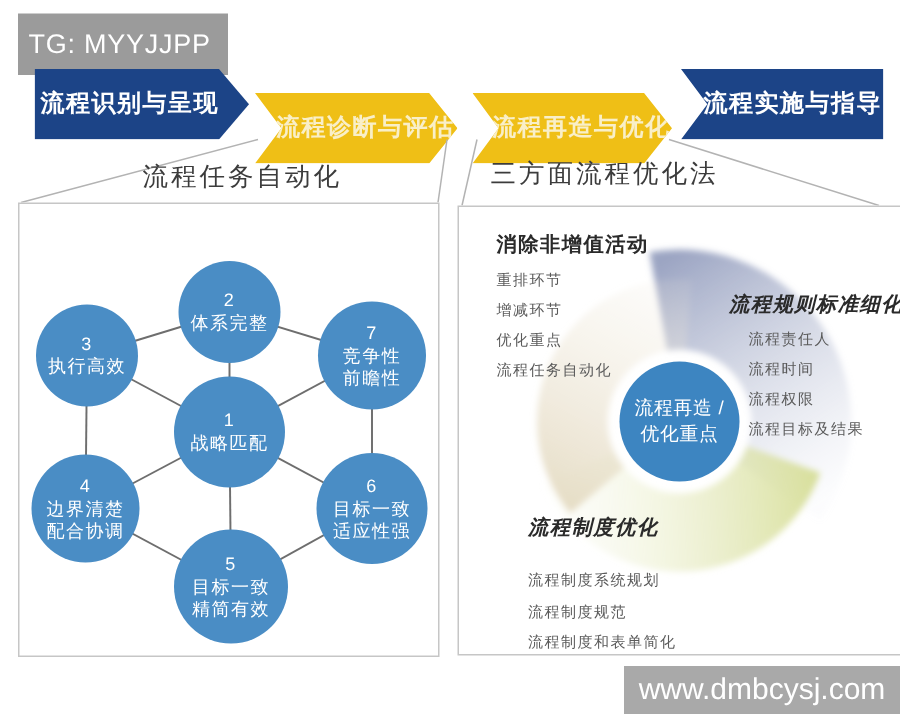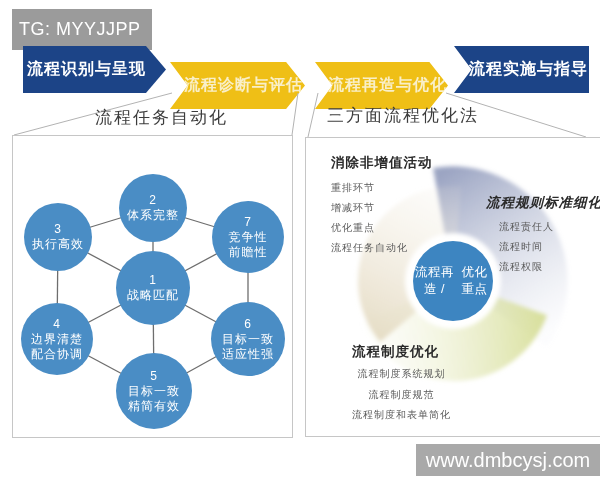--- a/index.html
+++ b/index.html
@@ -41,21 +41,21 @@
     text-align:center;font-size:12px;line-height:15px;letter-spacing:1px;
   }
   
   .swirl{position:absolute;left:0;top:0;}
   .rp-heading{position:absolute;font-size:13.5px;font-weight:bold;color:#2a2a2a;letter-spacing:1px;}
   .rp-list{position:absolute;}
   .rp-item{font-size:10px;color:#5a5a5a;line-height:20px;letter-spacing:1px;}
   .l3 .rp-item{line-height:20.5px;}
   .center-circle{
     position:absolute;left:107px;top:103px;width:80px;height:80px;border-radius:50%;
-    background:#3d85c1;color:#fff;display:flex;flex-direction:row;align-items:center;justify-content:center;
+    background:#3d85c1;color:#fff;display:flex;flex-direction:column;align-items:center;justify-content:center;
     text-align:center;
   }
   .cc-line{font-size:12.5px;line-height:17px;letter-spacing:0.5px;}
   
   .watermark{
     position:absolute;left:416px;top:444px;width:184px;height:32px;background:#a9a9a9;
     color:#fff;display:flex;align-items:center;justify-content:center;font-size:20px;text-align:right;
   }
 </style>
 </head>
@@ -173,24 +173,25 @@
         <div class="rp-item">增减环节</div>
         <div class="rp-item">优化重点</div>
         <div class="rp-item">流程任务自动化</div>
       </div>
 
     <div class="rp-heading" style="left:180px;top:56px;font-style:italic;">流程规则标准细化</div>
     <div class="rp-list l2" style="left:193px;top:79px;">
         <div class="rp-item">流程责任人</div>
         <div class="rp-item">流程时间</div>
         <div class="rp-item">流程权限</div>
-      </div>
-
-    <div class="rp-heading" style="left:46px;top:205px;">流程制度优化</div>
-    <div class="rp-list l3" style="left:46px;top:226px;text-align:center;">
+        <div class="rp-item">流程目标及结果</div>
+      </div>
+
+    <div class="rp-heading" style="left:46px;top:205px;font-style:italic;">流程制度优化</div>
+    <div class="rp-list l3" style="left:46px;top:240px;">
         <div class="rp-item">流程制度系统规划</div>
         <div class="rp-item">流程制度规范</div>
         <div class="rp-item">流程制度和表单简化</div>
       </div>
 
     <div class="center-circle">
         <div class="cc-line">流程再造 /</div>
         <div class="cc-line">优化重点</div>
       </div>
   </div>

